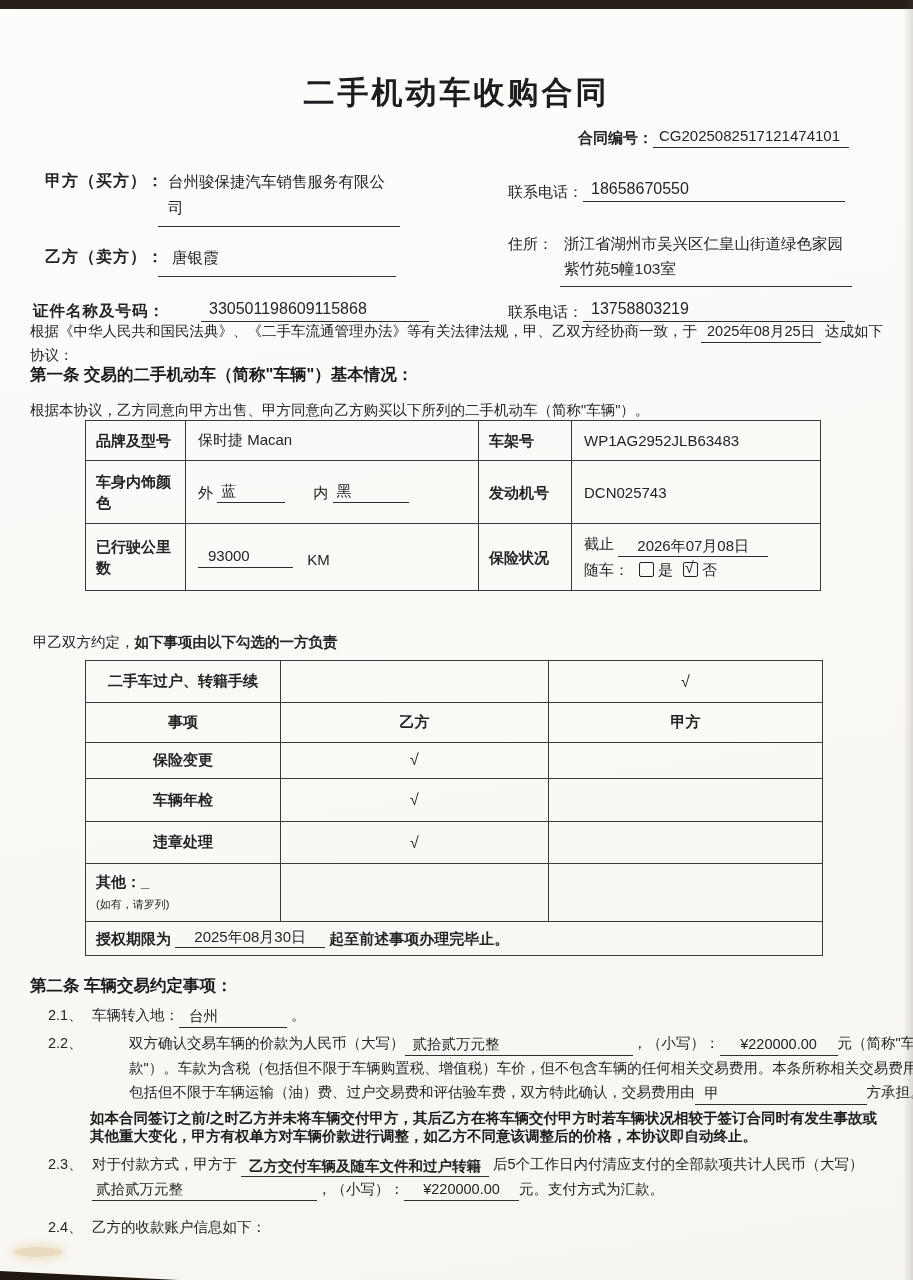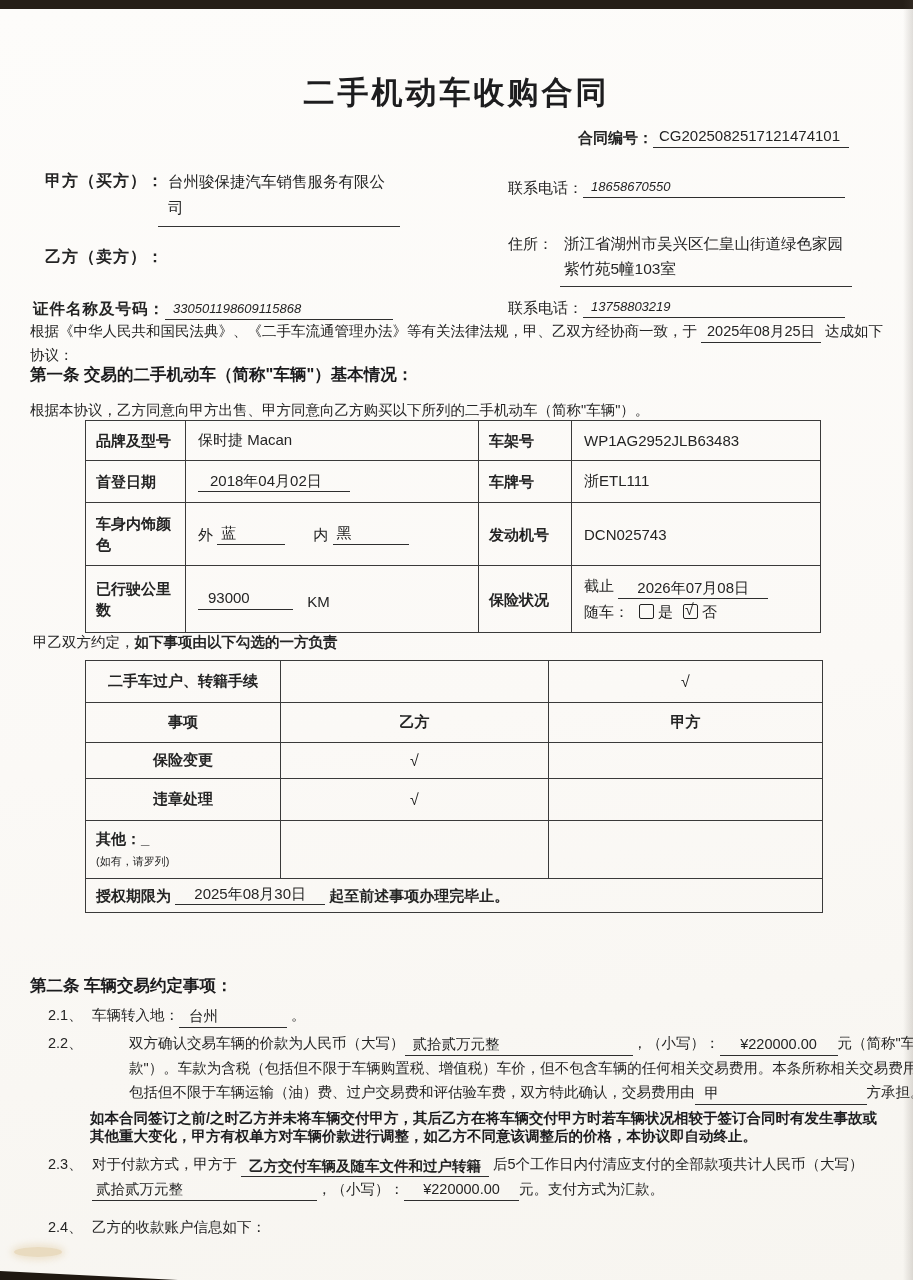--- a/index.html
+++ b/index.html
@@ -31,21 +31,21 @@
     text-align: center;
     font-size: 31px; font-weight: bold; letter-spacing: 3px;
     color: #1d1d1f;
   }
   .contract-no { left: 578px; top: 117px; font-size: 15px; }
   .contract-no .lbl { font-weight: bold; }
   .contract-no .u { min-width: 196px; }
 
   .plabel { font-size: 16px; font-weight: bold; letter-spacing: 1px; }
   .flabel { font-size: 15px; }
-  .val { font-size: 13px; font-style: italic; }
+  .val { font-size: 16px; }
 
   .pa-value, .pb-value {
     border-bottom: 1.8px solid #333;
     padding: 0 4px 5px 10px;
     line-height: 26px;
     font-size: 15.5px;
   }
   .addr-row { display: flex; align-items: flex-start; }
   .addr-value {
     width: 292px;
@@ -118,27 +118,28 @@
     <span class="lbl">合同编号：</span><span class="u">CG2025082517121474101</span>
   </div>
 
   <div class="abs plabel" style="left:45px; top:162px;">甲方（买方）：</div>
   <div class="abs pa-value" style="left:158px; top:160px; width:242px;">台州骏保捷汽车销售服务有限公司</div>
   <div class="abs" style="left:508px; top:170px;">
     <span class="flabel">联系电话：</span><span class="u val" style="min-width:262px; padding-left:8px;">18658670550</span>
   </div>
 
   <div class="abs plabel" style="left:45px; top:238px;">乙方（卖方）：</div>
+  <div class="abs pb-value" style="left:158px; top:236px; width:238px; padding-left:14px;">唐银霞</div>
   <div class="abs addr-row" style="left:508px; top:222px;">
     <span class="flabel" style="flex:0 0 52px; line-height:25px;">住所：</span>
     <span class="addr-value">浙江省湖州市吴兴区仁皇山街道绿色家园紫竹苑5幢103室</span>
   </div>
 
   <div class="abs" style="left:33px; top:290px;">
-    <span class="plabel" style="font-size:15.5px;">证件名称及号码：</span><span class="u val" style="min-width:228px; padding-left:8px;">330501198609115868</span>
+    <span class="plabel" style="font-size:15.5px;">证件名称及号码：</span><span class="u val" style="min-width:228px; padding-left:8px;margin-left:36px;">330501198609115868</span>
   </div>
   <div class="abs" style="left:508px; top:290px;">
     <span class="flabel">联系电话：</span><span class="u val" style="min-width:262px; padding-left:8px;">13758803219</span>
   </div>
 
   <div class="abs preamble">
     <span>根据《中华人民共和国民法典》、《二手车流通管理办法》等有关法律法规，甲、乙双方经协商一致，于</span>
     <span class="u">2025年08月25日</span>
     <span>达成如下协议：</span>
   </div>
@@ -153,26 +154,20 @@
         <col style="width:93px">
         <col style="width:249px">
       </colgroup>
     <tbody>
         <tr style="height:40px;">
       <td class="cl">品牌及型号</td>
       <td class="cv">保时捷 Macan</td>
       <td class="cl">车架号</td>
       <td class="cv">WP1AG2952JLB63483</td>
     </tr>
-    <tr style="height:42px;">
-      <td class="cl">首登日期</td>
-      <td class="cv"><span class="u" style="min-width:152px; padding-left:12px;">2018年04月02日</span></td>
-      <td class="cl">车牌号</td>
-      <td class="cv">浙ETL111</td>
-    </tr>
     <tr style="height:63px;">
       <td class="cl">车身内饰颜色</td>
       <td class="cv">
         <span>外</span>
         <span class="u" style="min-width:68px; margin-right:24px; padding-left:4px;">蓝</span>
         <span>内</span>
         <span class="u" style="min-width:76px; padding-left:4px;">黑</span>
       </td>
       <td class="cl">发动机号</td>
       <td class="cv">DCN025743</td>
@@ -211,22 +206,27 @@
         <tr style="height:42px;">
       <td class="item">二手车过户、转籍手续</td>
       <td class="chk"></td>
       <td class="chk">√</td>
     </tr>
     <tr style="height:40px;">
       <td class="hd">事项</td>
       <td class="hd">乙方</td>
       <td class="hd">甲方</td>
     </tr>
-    <tr style="height:36px;">
+    <tr style="height:36px;font-family:Liberation Mono, monospace;">
       <td class="item">保险变更</td>
+      <td class="chk">√</td>
+      <td class="chk"></td>
+    </tr>
+    <tr style="height:43px;">
+      <td class="item">车辆年检</td>
       <td class="chk">√</td>
       <td class="chk"></td>
     </tr>
     <tr style="height:42px;">
       <td class="item">违章处理</td>
       <td class="chk">√</td>
       <td class="chk"></td>
     </tr>
     <tr style="height:58px;">
       <td class="other-cell">

